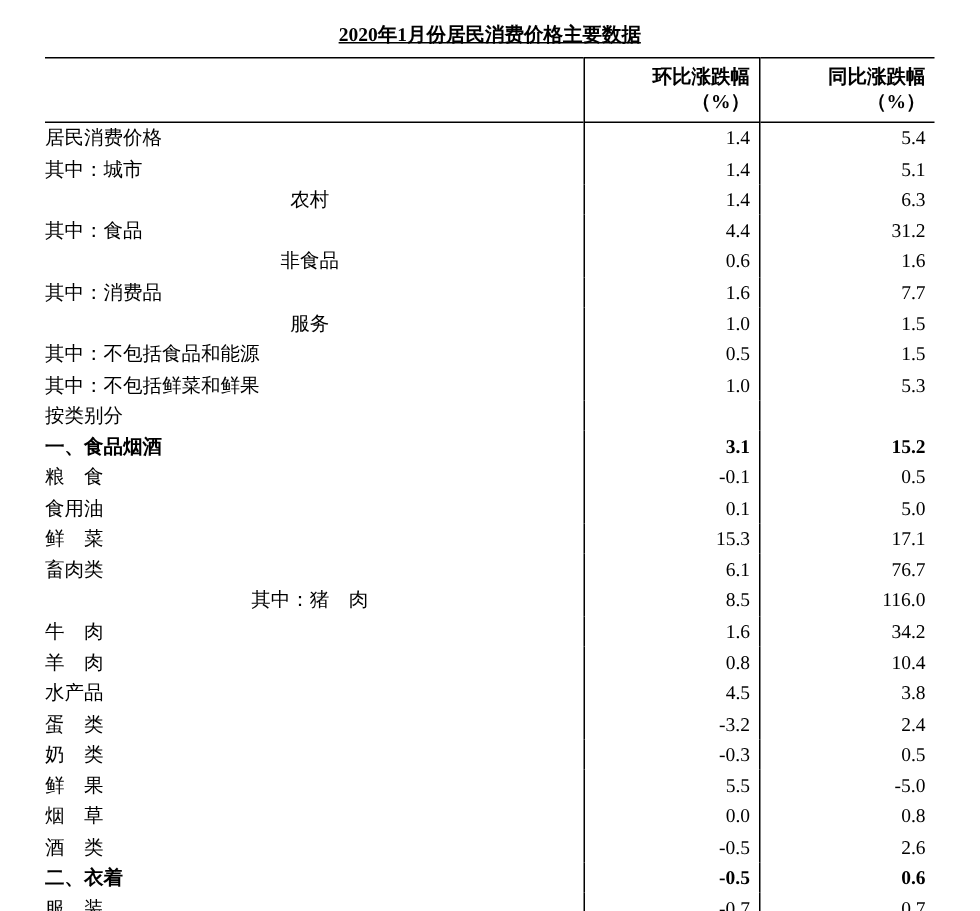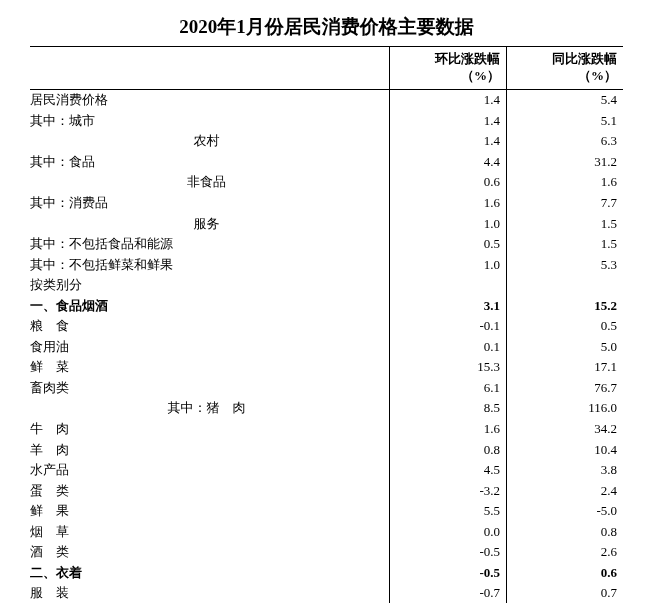--- a/index.html
+++ b/index.html
@@ -7,22 +7,23 @@
     padding: 10px 30px;
     font-family: "SimSun", "宋体", serif;
     font-size: 13px;
     color: #000;
     background: #fff;
     width: 593px;
   }
   .title {
     text-align: center;
     font-weight: bold;
-    font-size: 19px;
+    font-size: 13px;
     margin: 4px 0 6px 0;
+    text-decoration: underline;
   }
   table {
     border-collapse: collapse;
     width: 100%;
   }
   thead tr {
     border-top: 1.5px solid #000;
     border-bottom: 1px solid #000;
   }
   th {
@@ -159,20 +160,25 @@
         <td class="label ind1">水产品</td>
         <td class="num">4.5</td>
         <td class="num">3.8</td>
       </tr>
       <tr>
         <td class="label ind1">蛋　类</td>
         <td class="num">-3.2</td>
         <td class="num">2.4</td>
       </tr>
       <tr>
+        <td class="label ind1">奶　类</td>
+        <td class="num">-0.3</td>
+        <td class="num">0.5</td>
+      </tr>
+      <tr>
         <td class="label ind1">鲜　果</td>
         <td class="num">5.5</td>
         <td class="num">-5.0</td>
       </tr>
       <tr>
         <td class="label ind1">烟　草</td>
         <td class="num">0.0</td>
         <td class="num">0.8</td>
       </tr>
       <tr>

